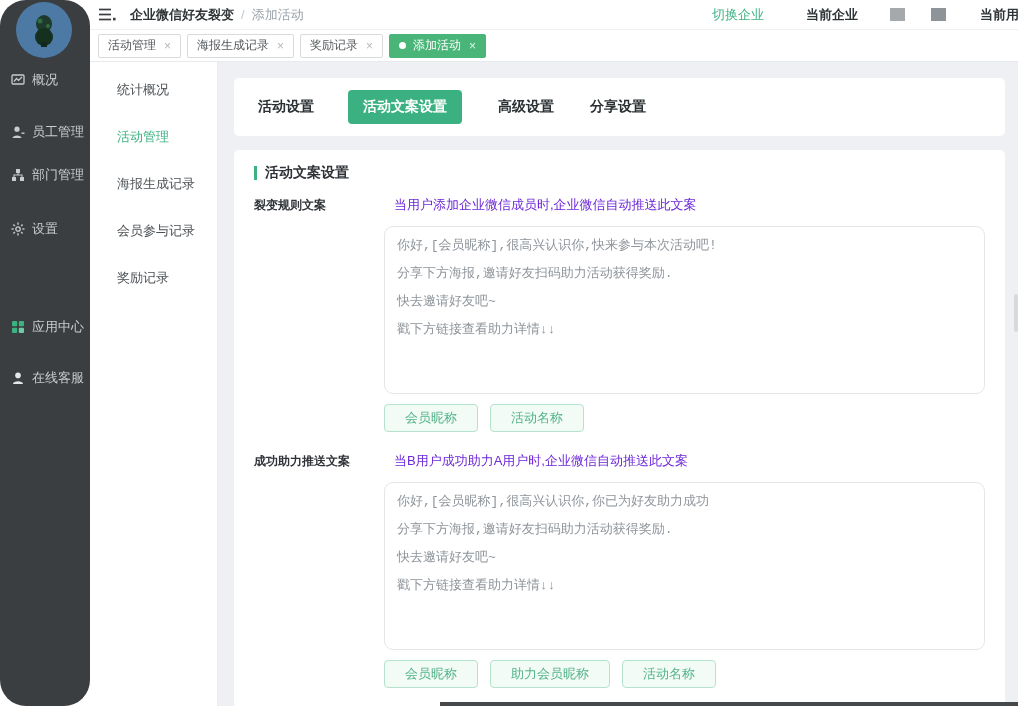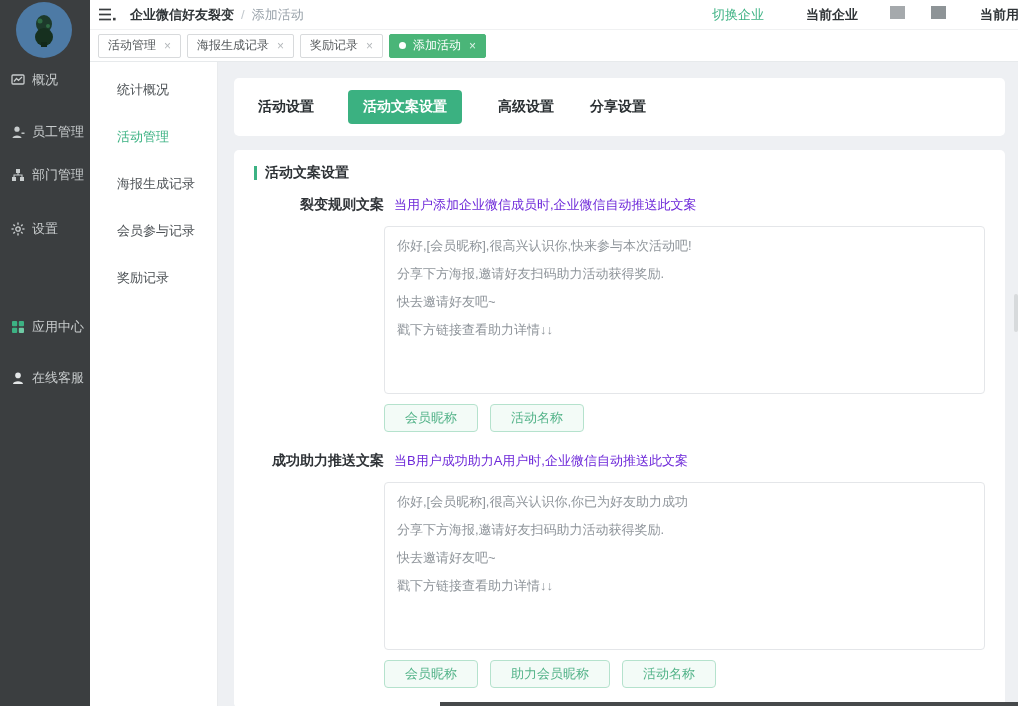--- a/index.html
+++ b/index.html
@@ -4,33 +4,33 @@
 <style>
   * { margin:0; padding:0; box-sizing:border-box; }
   html,body { background:#fff; }
   #app {
     position:relative; width:1018px; height:706px; overflow:hidden;
     font-family:"Liberation Sans","DejaVu Sans",sans-serif;
     background:#fff; font-size:13px; color:#303337;
   }
 
   
-  .dark-sidebar { position:absolute; left:0; top:0; width:90px; height:706px; background:#3b3e40; }
+  .dark-sidebar { position:absolute; left:0; top:0; width:90px; height:706px; background:#3b3e40;border-radius:26px; }
   .logo-circle { position:absolute; left:16px; top:2px; width:56px; height:56px; border-radius:50%; background:#4d7aa5; overflow:hidden; }
   .logo-circle svg { position:absolute; left:13px; top:10px; }
   .dnav-item { position:absolute; left:0; width:90px; height:22px; display:flex; align-items:center; gap:7px; padding-left:11px; color:#c8cccd; font-size:13px; cursor:pointer; white-space:nowrap; }
   .dnav-item svg { flex:0 0 auto; }
 
   
   .topbar { position:absolute; left:90px; top:0; width:928px; height:30px; background:#fff; border-bottom:1px solid #f0f1f2; display:flex; align-items:center; padding-left:8px; }
   .hamburger { margin-right:14px; display:flex; align-items:center; cursor:pointer; }
   .crumb-app { font-weight:bold; color:#2f3437; white-space:nowrap; cursor:pointer; }
   .crumb-sep { color:#c2c8cd; margin:0 7px; }
   .crumb-cur { color:#9aa3ab; white-space:nowrap; }
-  .topbar-right { margin-left:auto; display:flex; align-items:flex-start; white-space:nowrap;gap:20px; }
+  .topbar-right { margin-left:auto; display:flex; align-items:center; white-space:nowrap;gap:20px; }
   .switch-company { color:#3cb283; margin-right:22px; cursor:pointer; }
   .cur-company-label, .cur-user-label { color:#2f3437; font-weight:bold; }
   .logo-sq { display:inline-block; width:15px; height:13px; vertical-align:middle; }
   .sq1 { background:#a5a9ac; margin-left:12px; }
   .sq2 { background:#8e9497; margin-left:6px; margin-right:14px; }
   .cur-user-label { margin-right:-14px; }
 
   
   .tabstrip { position:absolute; left:90px; top:30px; width:928px; height:32px; background:#fff; border-bottom:1px solid #e7eaec; display:flex; align-items:center; padding-left:8px; }
   .chip { display:inline-flex; align-items:center; height:24px; padding:0 9px; margin-right:6px; border:1px solid #d8dadc; border-radius:2px; background:#fff; color:#54585b; font-size:12px; cursor:pointer; }
@@ -51,26 +51,26 @@
   .main-tab { font-size:14px; font-weight:bold; color:#2b3033; margin-right:36px; cursor:pointer; padding:8px 0; }
   .main-tab.active { background:#3bb181; color:#fff; padding:8px 15px; border-radius:4px; margin-left:-2px; }
 
   .card-form { margin-top:14px; padding:14px 20px 20px 20px; min-height:556px; }
   .section-title { display:flex; align-items:center; font-size:14px; font-weight:bold; color:#2f3337; }
   .section-bar { width:3px; height:14px; background:#3cb283; margin-right:8px; }
 
   .form-group { margin-top:14px; }
   .form-group + .form-group { margin-top:20px; }
   .group-head { display:flex; align-items:center; }
-  .g-label { width:130px; text-align:right; font-weight:bold; font-size:14px; color:#2f3337; flex:0 0 auto; }
+  .g-label { width:130px; font-weight:bold; font-size:12px; color:#2f3337; flex:0 0 auto; }
   .g-hint { margin-left:10px; font-size:13px; color:#6d28d9; }
   .group-body { margin-left:130px; margin-top:12px; }
   .g-textarea {
-    display:block; width:601px; height:168px; border:1px solid #e4e6e9; border-radius:4px;
-    padding:5px 12px; font-family:Liberation Sans, sans-serif;
+    display:block; width:601px; height:168px; border:1px solid #e4e6e9; border-radius:9px;
+    padding:5px 12px; font-family:Liberation Mono, monospace;
     font-size:13px; line-height:28px; color:#8f959b; resize:none; outline:none; background:#fff;
     white-space:pre-line; overflow:hidden;
   }
   .btn-row { margin-top:10px; display:flex; }
   .insert-btn {
     height:28px; padding:0 20px; margin-right:12px; border:1px solid #b5e2cd; border-radius:4px;
     background:#f3fbf7; color:#53b389; font-size:13px; cursor:pointer;
     font-family:"Liberation Sans","DejaVu Sans",sans-serif;
   }
 

